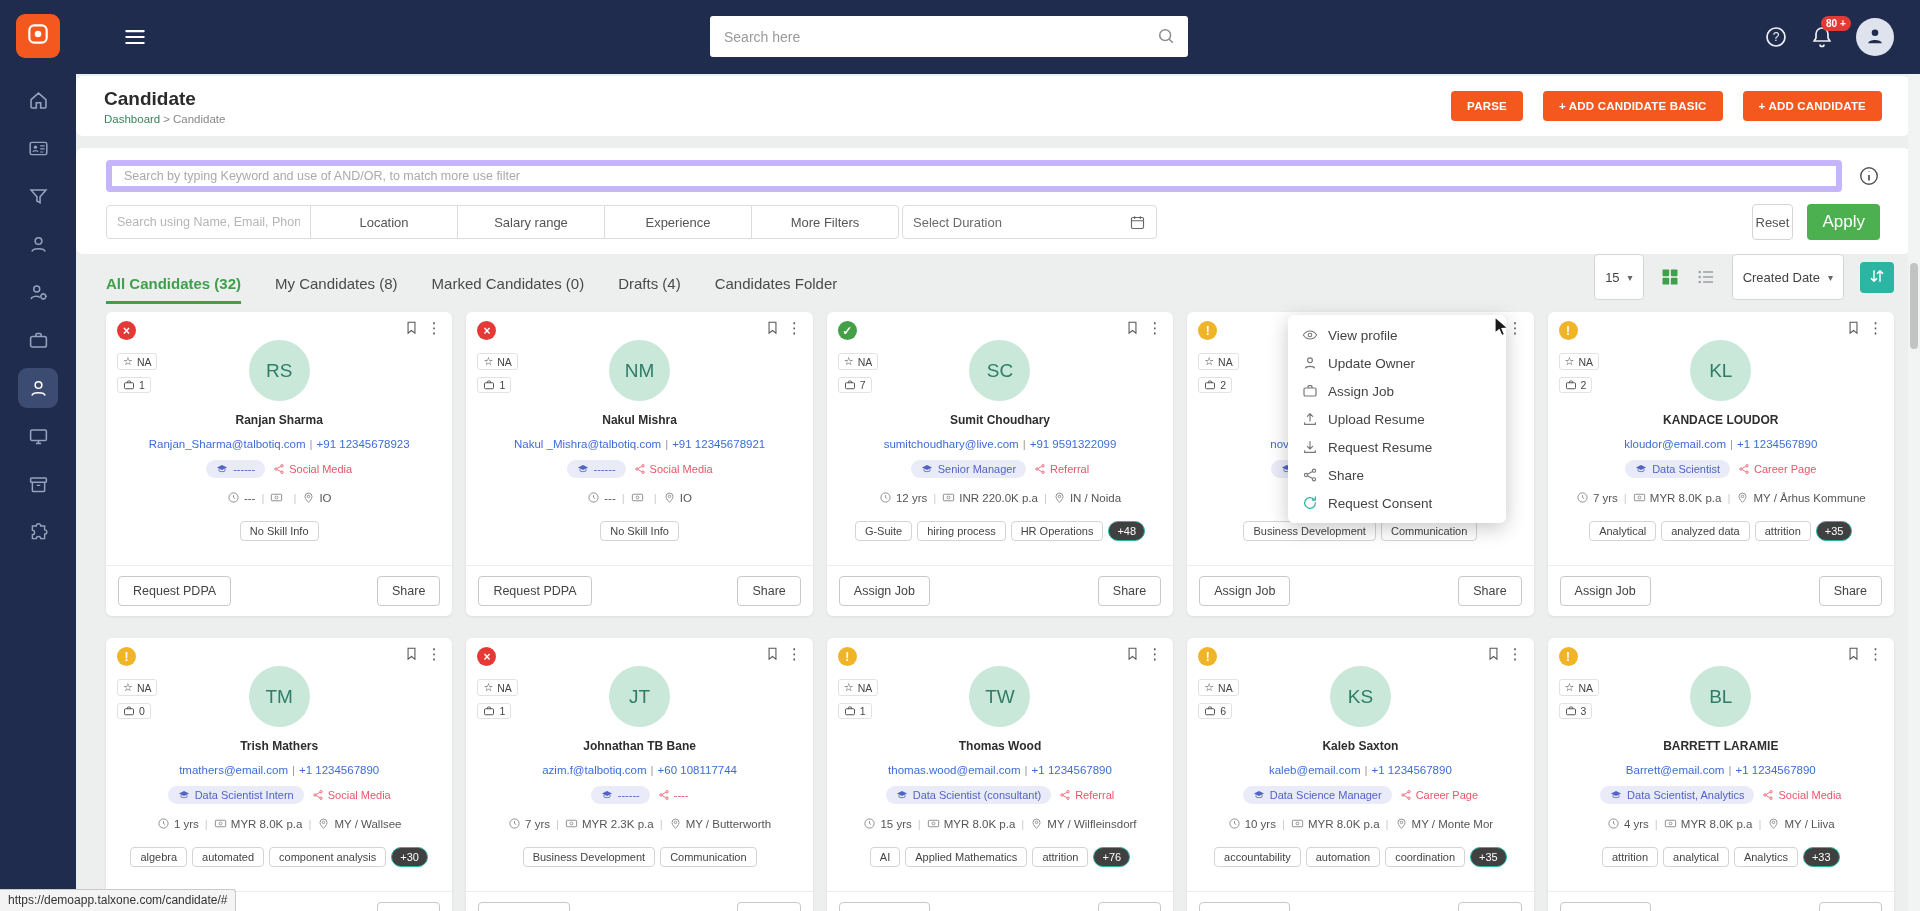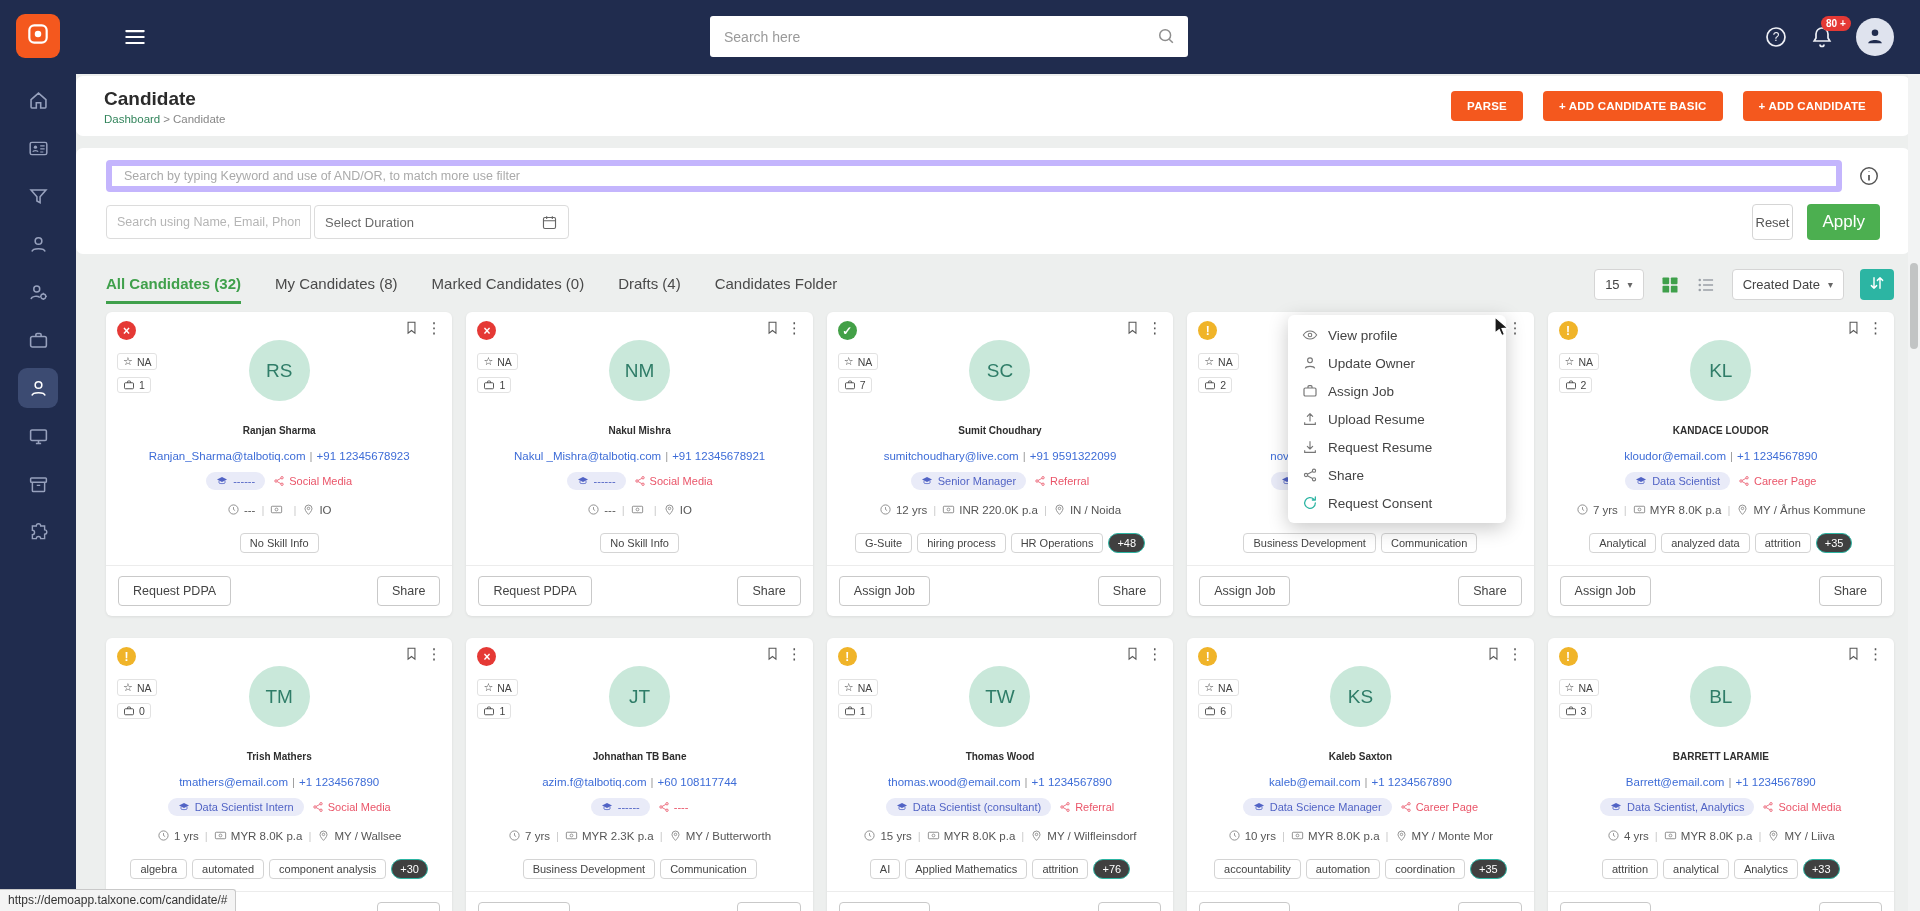--- a/index.html
+++ b/index.html
@@ -58,21 +58,21 @@
 .cal-ic svg{width:100%;height:100%}
 .filter-actions{margin-left:auto;display:flex;gap:14px}
 .btn-reset{background:#fff;border:1px solid #d5d5d5;border-radius:4px;color:#555;font-size:13px;padding:8px 3px;font-family:inherit;cursor:pointer}
 .btn-apply{background:#4caf50;border:none;border-radius:4px;color:#fff;font-size:17px;padding:8px 15px;font-family:inherit;cursor:pointer}
 
 .tabs-row{display:flex;align-items:flex-end;margin:12px 26px 0 30px;height:38px}
 #tabs{display:flex;gap:34px}
 .tab{font-size:15px;color:#4a4a4a;padding-bottom:9px;cursor:pointer}
 .tab.active{color:#3fa04b;border-bottom:3px solid #3fa04b;font-weight:bold}
 .view-controls{margin-left:auto;display:flex;align-items:center;gap:16px;padding-bottom:4px}
-.select{background:#fff;border:1px solid #d5d5d5;border-radius:4px;height:31px;display:flex;align-items:center;gap:8px;padding:4px 10px;font-size:13px;color:#444;cursor:pointer}
+.select{background:#fff;border:1px solid #d5d5d5;border-radius:4px;height:46px;display:flex;align-items:center;gap:8px;padding:4px 10px;font-size:13px;color:#444;cursor:pointer}
 .chev{font-size:10px;color:#666}
 .view-ic{width:20px;height:20px;border:none;background:none;padding:0;cursor:pointer}
 .view-ic svg{width:20px;height:20px}
 .grid-ic{color:#3fa04b}
 .list-ic{color:#9aa0a6}
 .sort-btn{width:34px;height:31px;border:none;border-radius:4px;background:#2cb5a3;color:#fff;display:flex;align-items:center;justify-content:center;cursor:pointer}
 .sort-btn svg{width:18px;height:18px}
 
 .cards-grid{display:grid;grid-template-columns:repeat(5,1fr);gap:22px 14px;margin:8px 26px 0 30px}
 .card{position:relative;background:#fff;border-radius:6px;height:304px;box-shadow:0 1px 3px rgba(0,0,0,.08);padding:10px 12px}
@@ -81,21 +81,21 @@
 .status-dot.granted{background:#43a047}
 .status-dot.pending{background:#f0b429}
 .top-icons{position:absolute;top:8px;right:9px;display:flex;align-items:center;gap:5px;color:#555}
 .bm{width:15px;height:15px;display:inline-flex;cursor:pointer}
 .bm svg{width:15px;height:15px}
 .kebab{font-size:15px;color:#555;line-height:1;padding:0 2px;cursor:pointer}
 .badge-col{position:absolute;top:41px;left:11px;display:flex;flex-direction:column;gap:7px;align-items:flex-start}
 .pill-mini{display:inline-flex;align-items:center;gap:4px;border:1px solid #e2e2e2;border-radius:3px;padding:1px 5px;font-size:10.5px;color:#444;background:#fff}
 .star{font-size:11px;color:#444}
 .avatar{width:61px;height:61px;border-radius:50%;background:#c9e8da;color:#2f7d68;display:flex;align-items:center;justify-content:center;font-size:19px;margin:18px auto 0}
-.name{text-align:center;font-size:10px;font-weight:bold;color:#2e2e2e;margin-top:24px;min-height:18px;cursor:pointer}
+.name{text-align:center;font-size:12px;font-weight:bold;color:#2e2e2e;margin-top:12px;min-height:18px;cursor:pointer}
 .contact{text-align:center;font-size:11.5px;margin-top:7px;color:#3d6cd7;white-space:nowrap;overflow:hidden}
 .contact a{color:#3d6cd7;text-decoration:none;cursor:pointer}
 .csep{color:#999;margin:0 4px}
 .pills{display:flex;justify-content:center;align-items:center;gap:8px;margin-top:10px;white-space:nowrap}
 .desig{display:inline-flex;align-items:center;gap:5px;background:#e9ebf8;color:#5163c5;border-radius:10px;padding:3px 10px;font-size:11px;max-width:225px;overflow:hidden}
 .source{display:inline-flex;align-items:center;gap:4px;color:#ea5569;font-size:11px}
 .mini-ic{display:inline-flex;width:12px;height:12px;flex:none}
 .mini-ic svg{width:100%;height:100%}
 .info-row{display:flex;justify-content:center;align-items:center;gap:6px;margin-top:13px;font-size:11.5px;color:#555;white-space:nowrap}
 .seg{display:inline-flex;align-items:center;gap:4px}
@@ -263,20 +263,26 @@
   <div class="filter-panel">
     <div class="keyword-row">
       <input placeholder="Search by typing Keyword and use of AND/OR, to match more use filter" style="">
       <span class="info-ic"><svg viewBox="0 0 24 24">
             <circle cx="12" cy="12" r="9" fill="none" stroke="currentColor" stroke-width="1.6"></circle>
             <path d="M12 10.8V17M12 7.2v.3" stroke="currentColor" stroke-width="1.9" fill="none"></path>
           </svg></span>
     </div>
     <div class="filter-row">
       <input class="name-input" placeholder="Search using Name, Email, Phone" style="">
+      <span id="chips">
+          <button class="chip">Location</button>
+          <button class="chip">Salary range</button>
+          <button class="chip">Experience</button>
+          <button class="chip">More Filters</button>
+        </span>
       <div class="duration">
         <span class="duration-text">Select Duration</span>
         <span class="cal-ic"><svg viewBox="0 0 24 24">
               <rect x="3.5" y="5" width="17" height="15.5" rx="2" fill="none" stroke="currentColor" stroke-width="1.6"></rect>
               <path d="M3.5 9.5h17M8 3v4M16 3v4" stroke="currentColor" stroke-width="1.6" fill="none"></path>
             </svg></span>
       </div>
       <div class="filter-actions">
         <button class="btn-reset">Reset</button>
         <button class="btn-apply">Apply</button>

